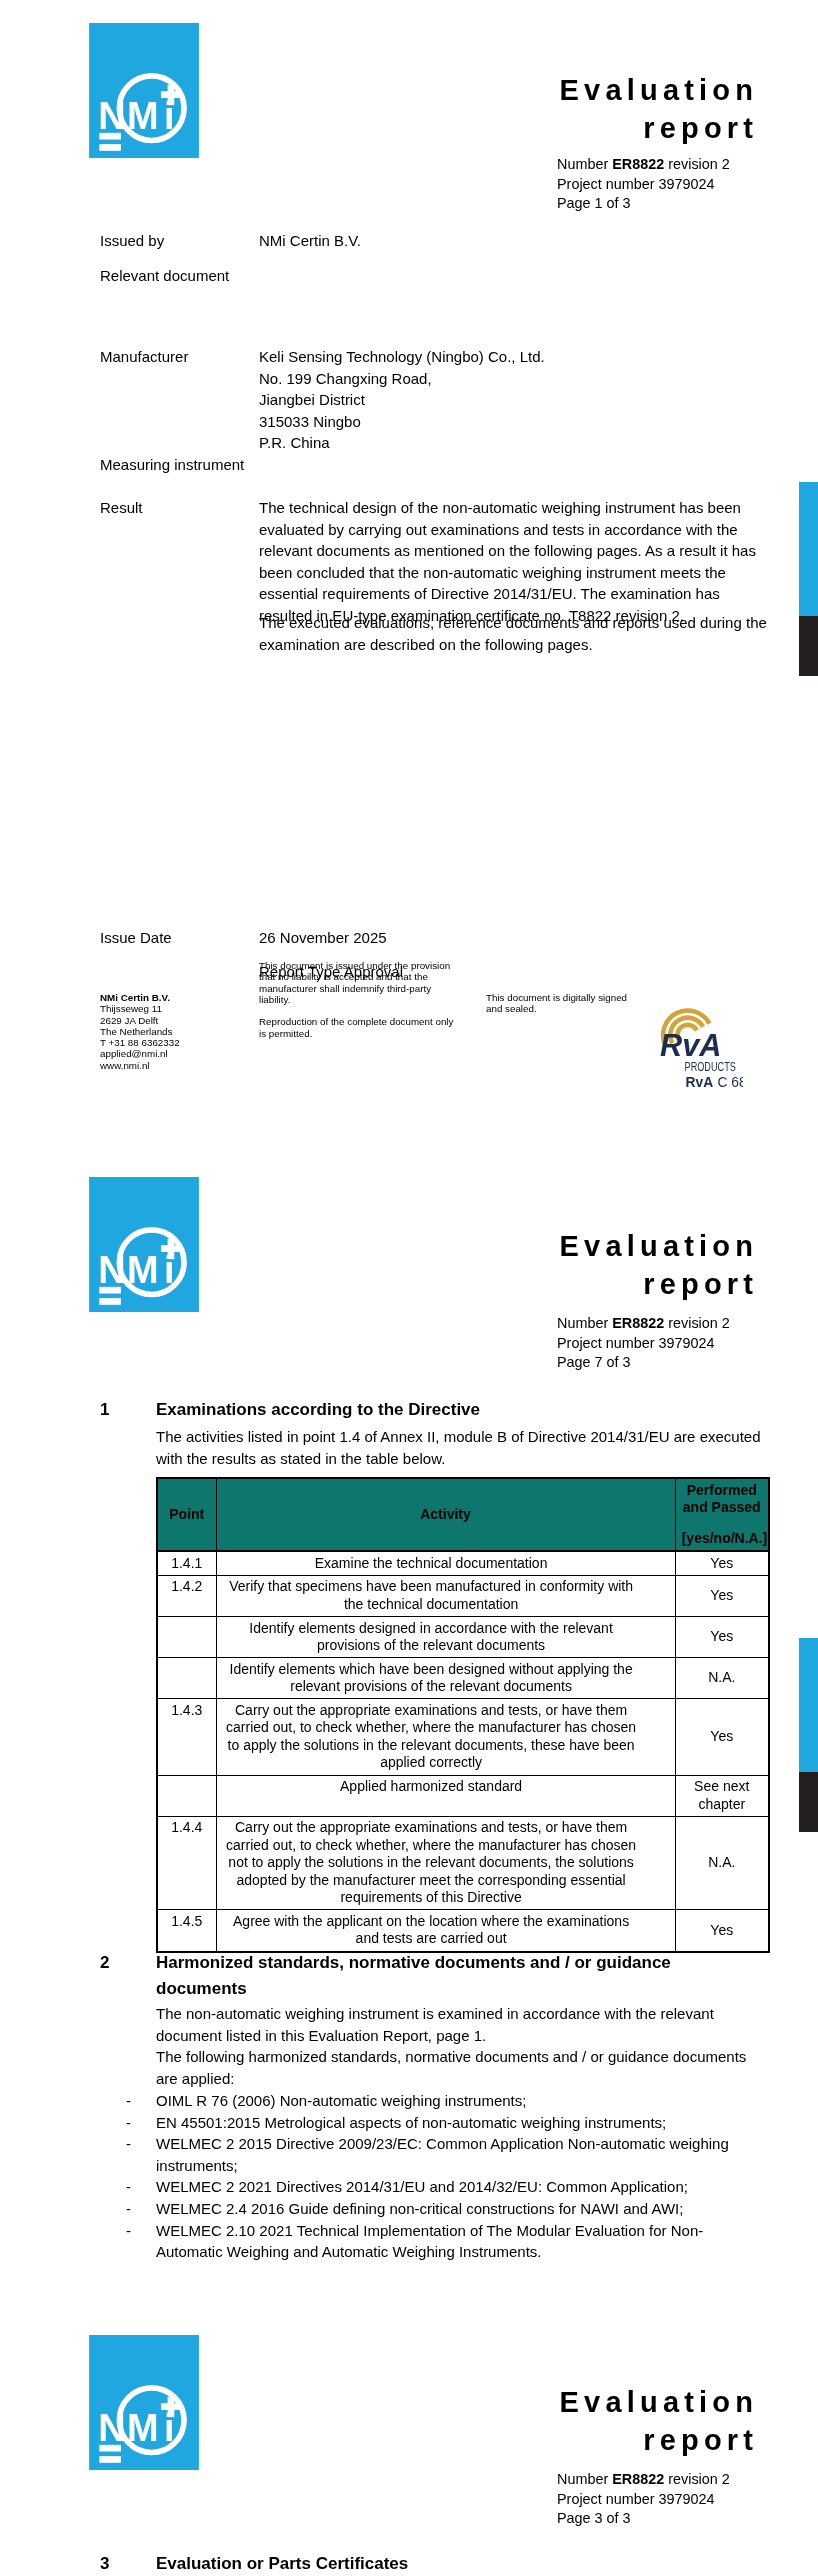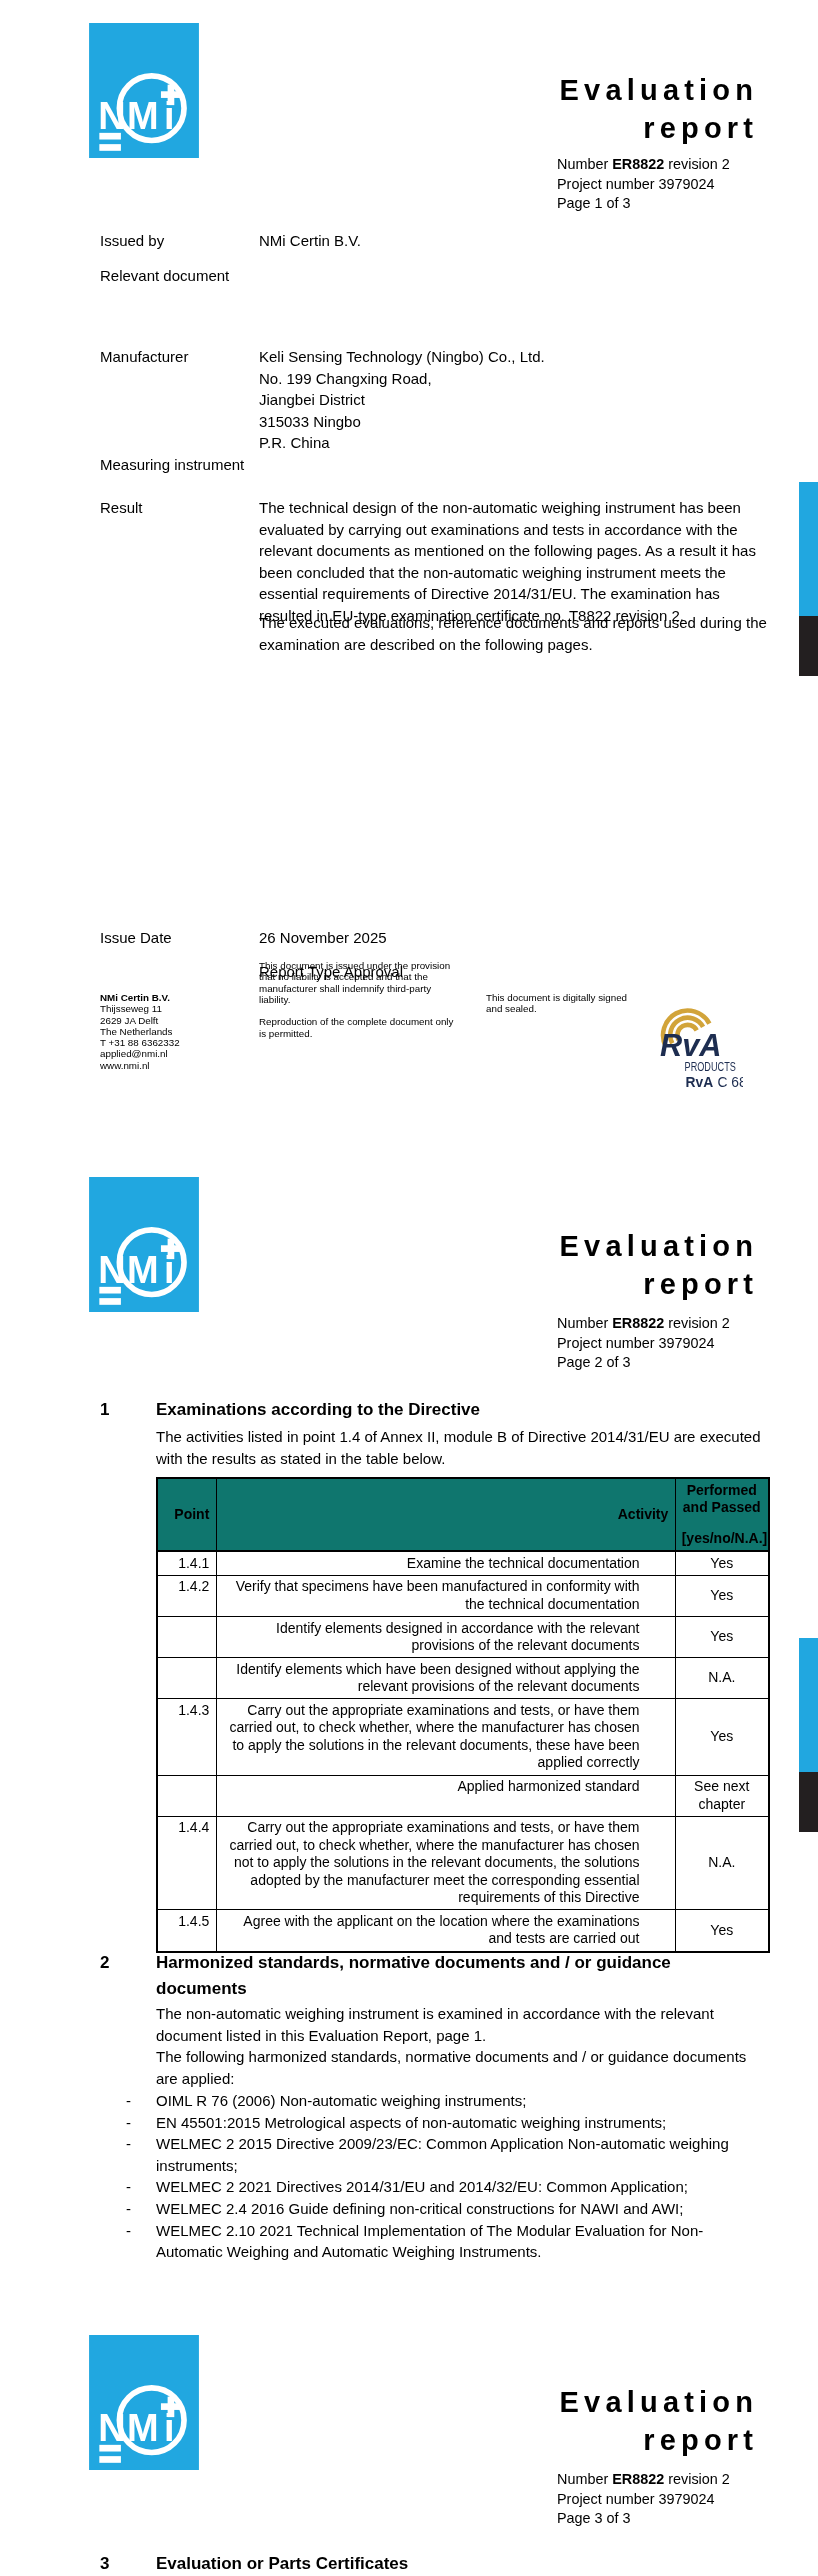--- a/index.html
+++ b/index.html
@@ -27,21 +27,21 @@
       font-size:17px;line-height:26px;}
   
   .para{font-size:15px;line-height:21.6px;}
   
   .hlist{left:126px;width:628px;font-size:15px;line-height:21.6px;}
   .li{position:relative;padding-left:30px;}
   .li .dash{position:absolute;left:0;top:0;}
   
   table{border-collapse:collapse;table-layout:fixed;font-size:14px;line-height:17.5px;}
   table{border:2.6px solid #000;}
-  td,th{border:1.5px solid #000;padding:2.6px 6.2px;text-align:right;font-weight:normal;vertical-align:top;}
+  td,th{border:1.5px solid #000;padding:2.6px 6.2px;text-align:center;font-weight:normal;vertical-align:top;}
   th{background:#0f766e;font-weight:bold;border-bottom:2.6px solid #000;}
   .t1{left:156px;top:1478px;width:612px;}
   .t1 .cpoint{width:59px;}.t1 .cact{width:459px;}.t1 .cres{width:94px;}
   .t1 td.act{padding-right:35px;}
   .t1 td.res{text-align:center;vertical-align:middle;}
   .t1 th.mid{vertical-align:middle;}
   .t1 th.c3{text-align:center;}
   .t1 .gap{margin-top:13.4px;}
   
   .foot{font-size:9.8px;line-height:11.3px;}
@@ -154,21 +154,21 @@
     </div>
 
     <div class="abs rpt-title">
       <div>Evaluation</div>
       <div>report</div>
     </div>
 
     <div class="abs numblock" style="top:158px">
       <div><span>Number</span> <span class="b">ER8822</span> <span>revision 2</span></div>
       <div>Project number 3979024</div>
-      <div>Page 2 of 3</div>
+      <div>Page 7 of 3</div>
     </div>
 
     <div class="abs hd" style="top:241px">
       <span>1</span>
       <span>Examinations according to the Directive</span>
     </div>
 
     <div class="abs para" style="left:156px;top:270px;width:634px">The activities listed in point 1.4 of Annex II, module B of Directive 2014/31/EU are executed with the results as stated in the table below.</div>
 
     <table class="abs t1" style="top:321px">

